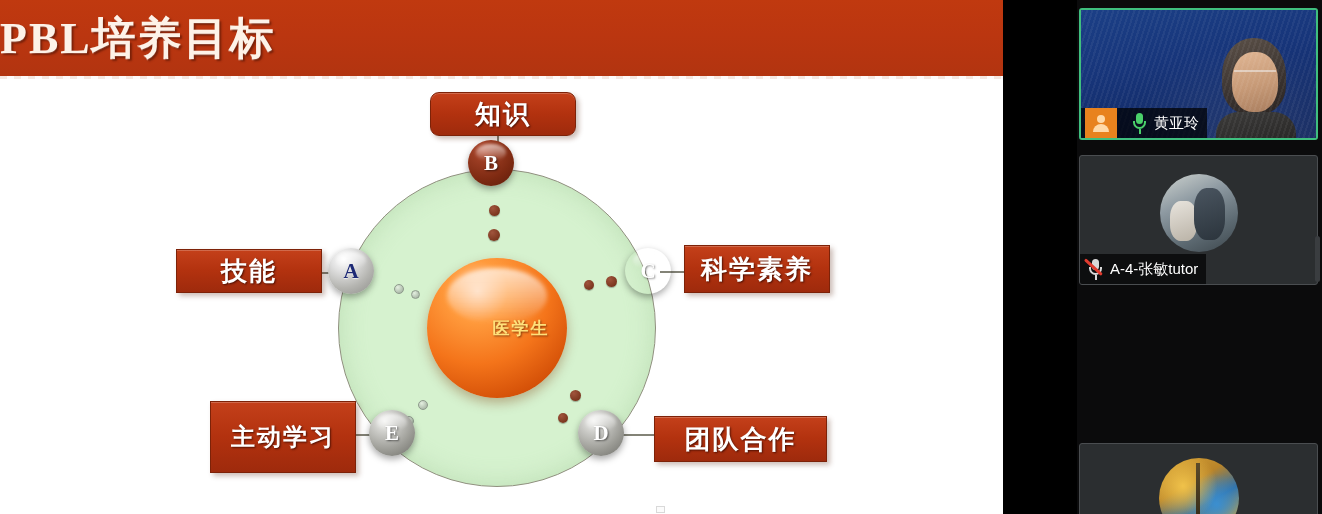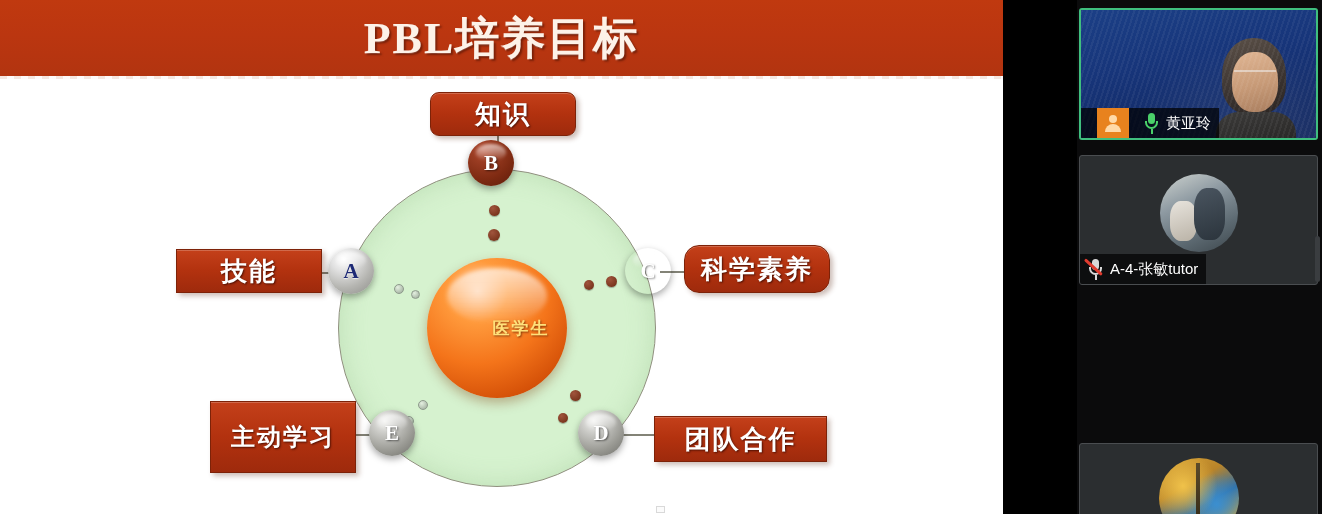--- a/index.html
+++ b/index.html
@@ -12,21 +12,21 @@
   #app { position: relative; width: 1322px; height: 514px; background: #000; }
 
   
   #slide {
     position: absolute; left: 0; top: 0; width: 1003px; height: 514px;
     background: #ffffff; overflow: hidden;
   }
   #slide-header {
     position: absolute; left: 0; top: 0; width: 1003px; height: 76px;
     background: linear-gradient(180deg, #c0390f 0%, #bb3610 45%, #b23410 100%);
-    display: flex; align-items: center; justify-content: center;
+    display: flex; align-items: center; justify-content: flex-start;
   }
   #slide-title {
     font-family: "Liberation Serif", "DejaVu Serif", serif;
     font-weight: bold; font-size: 44px; letter-spacing: 2px;
     color: #fdf2e8;
     text-shadow: 2px 2px 2px rgba(70,15,0,.55), 0 1px 0 rgba(255,255,255,.35);
   }
   #header-rule {
     position: absolute; left: 0; top: 76px; width: 1003px; height: 3px;
     background: repeating-linear-gradient(90deg,#f3e3dc 0 7px,#fdfafa 7px 14px);
@@ -124,21 +124,21 @@
     align-items: center; justify-content: center;
     color: #ffffff;
     font-family: "Liberation Sans", "DejaVu Sans", sans-serif;
     font-weight: bold; font-size: 26px; letter-spacing: 2px;
     text-shadow: 1px 1px 2px rgba(60,10,0,.85);
     line-height: 1.18;
     padding: 7px 16px;
   }
   #plaque-knowledge { left: 430px; top: 16px; width: 146px; height: 44px; border-radius: 9px; }
   #plaque-skill     { left: 176px; top: 173px; width: 146px; height: 44px; }
-  #plaque-science   { left: 684px; top: 169px; width: 146px; height: 48px; border-radius: 15px; }
+  #plaque-science   { left: 684px; top: 169px; width: 146px; height: 48px; }
   #plaque-team      { left: 654px; top: 340px; width: 173px; height: 46px; }
   #plaque-learning  { left: 210px; top: 325px; width: 146px; height: 72px; font-size: 24px; }
   .plaque .ln { display: block; white-space: nowrap; }
 
   #slide-artifact {
     position: absolute; left: 656px; top: 506px; width: 9px; height: 7px;
     border: 1px solid #d9d9d9; background: #fbfbfb;
   }
 
   
@@ -237,21 +237,21 @@
     content:""; position:absolute; left:47%; top:6%; width:5%; height:88%;
     background: linear-gradient(180deg, #5b4a2a, #2e2414);
   }
 
   .namebar {
     position: absolute; left: 0; bottom: 0; height: 30px;
     display: flex; align-items: center; gap: 7px;
     padding: 0 8px 0 0;
     background: rgba(0,0,0,.68);
   }
-  #namebar-1 { background: rgba(0,0,0,.72); padding-left: 16px; }
+  #namebar-1 { background: rgba(0,0,0,.72); padding-left: 4px; }
   .namebar .nm {
     color: #ffffff; font-size: 15px; white-space: nowrap;
     font-family: "Liberation Sans", "DejaVu Sans", sans-serif;
   }
   .host-avatar-chip {
     width: 32px; height: 30px; background: #e8821e;
     display: flex; align-items: center; justify-content: center;
   }
   .host-avatar-chip .bust {
     width: 16px; height: 17px; position: relative;

